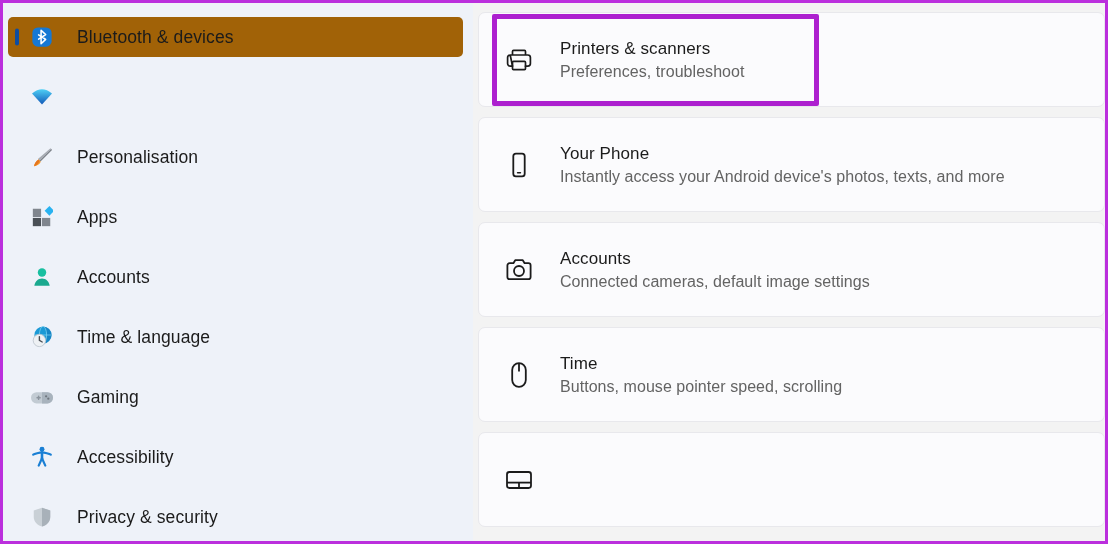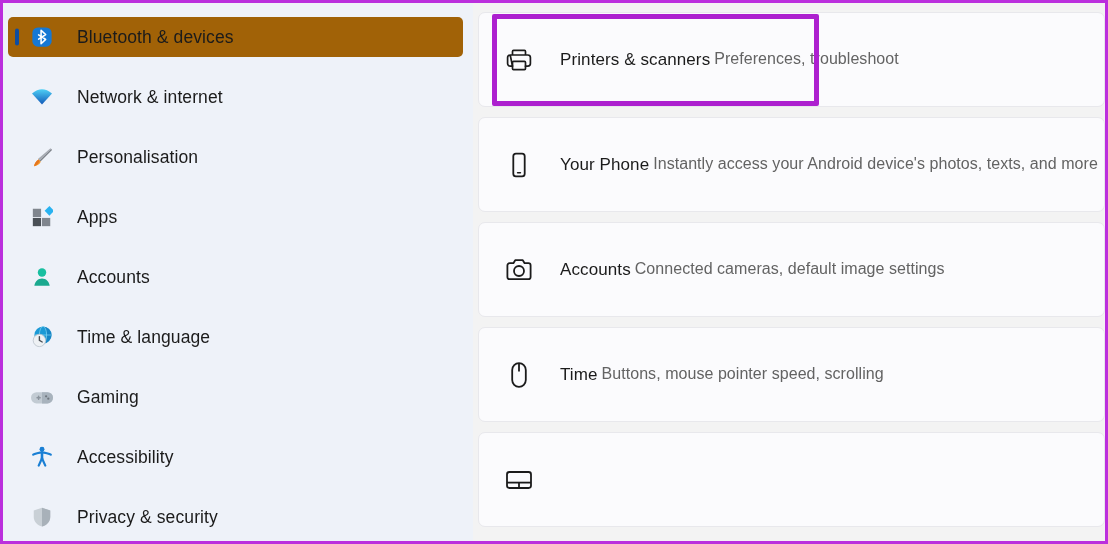--- a/index.html
+++ b/index.html
@@ -98,21 +98,21 @@
   .card-icon {
     width: 32px;
     height: 32px;
     flex: 0 0 32px;
     margin-right: 25px;
     display: flex;
     align-items: center;
     justify-content: center;
   }
 
-  .card-text { display: flex; flex-direction: row; gap: 4px; }
+  .card-text { display: flex; flex-direction: column; gap: 4px; }
 
   .card-title {
     font-size: 17px;
     color: #1b1b1b;
     letter-spacing: 0.1px;
     white-space: nowrap;
   }
 
   .card-sub {
     font-size: 16px;
@@ -158,21 +158,20 @@
         <svg width="24" height="24" viewBox="0 0 24 24">
           <defs>
             <linearGradient id="wifiG" x1="0" y1="0" x2="0" y2="1">
               <stop offset="0%" stop-color="#4fd0f5"></stop>
               <stop offset="100%" stop-color="#1158b8"></stop>
             </linearGradient>
           </defs>
           <path d="M2 8.6 C5 5.6 9 4.2 12 4.2 C15 4.2 19 5.6 22 8.6 L12 19.6 Z" fill="url(#wifiG)"></path>
         </svg>
       </span>
-      <span class="nav-label">Network &amp; internet</span>
     </div>
 
     <div class="nav-item">
       <span class="nav-icon">
         <svg width="24" height="24" viewBox="0 0 24 24">
           <path d="M20.5 3.3 L21.3 4.1 L9.6 15.8 L7.9 14.1 Z" fill="#a7acb3"></path>
           <path d="M21.3 4.1 L22 5 L10.5 16.6 L9.6 15.8 Z" fill="#787d84"></path>
           <path d="M8.6 14.6 L10.8 16.8 C9.7 19.2 7 21 4.1 21.2 C4.4 18.8 6.1 16 8.6 14.6 Z" fill="#f49a2b"></path>
           <path d="M8.6 14.6 L9.7 15.7 C8.7 18.2 6.6 20.4 4.1 21.2 C4.4 18.8 6.1 16 8.6 14.6 Z" fill="#e5751f"></path>
         </svg>

